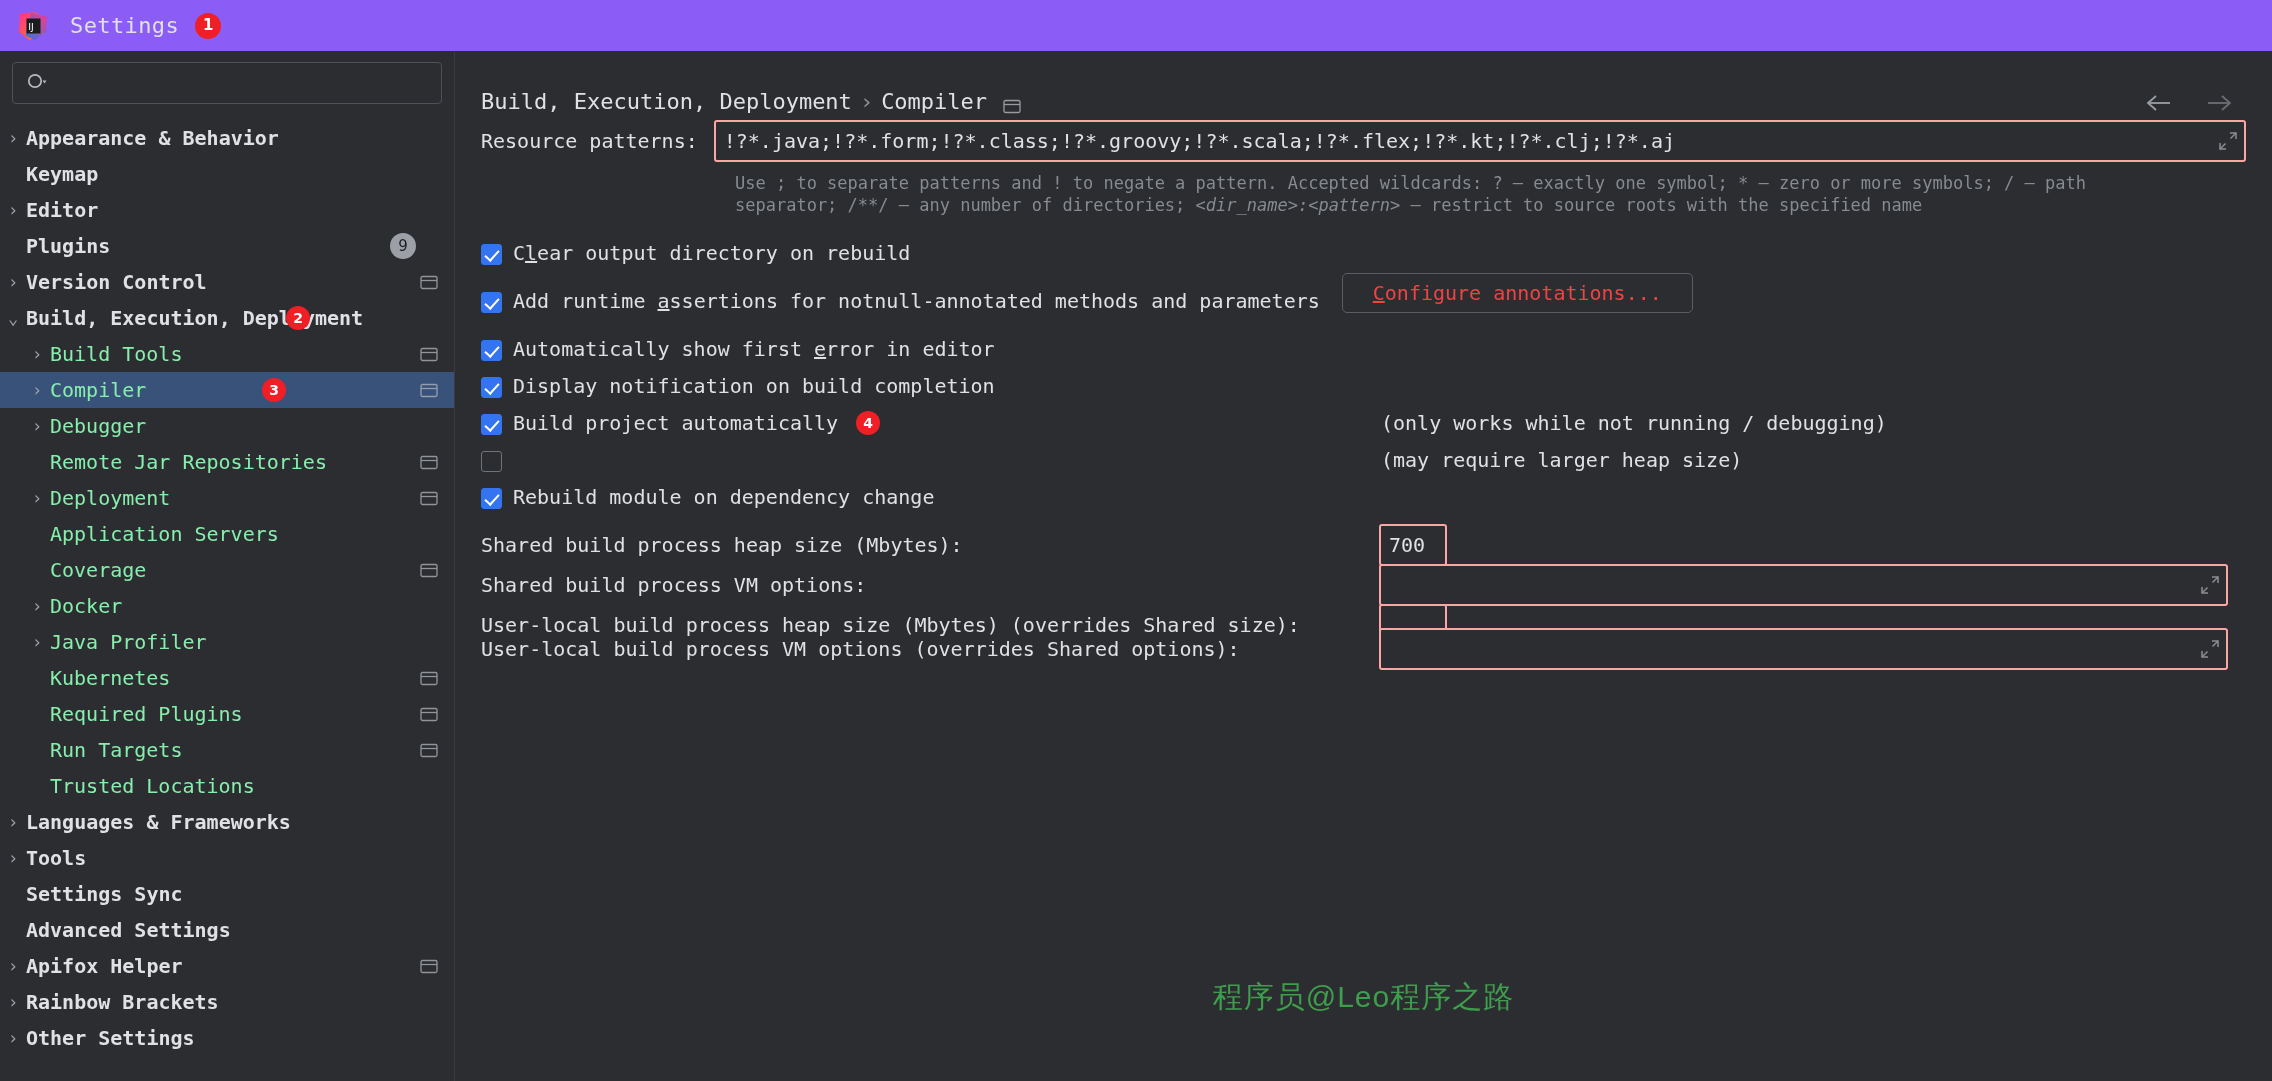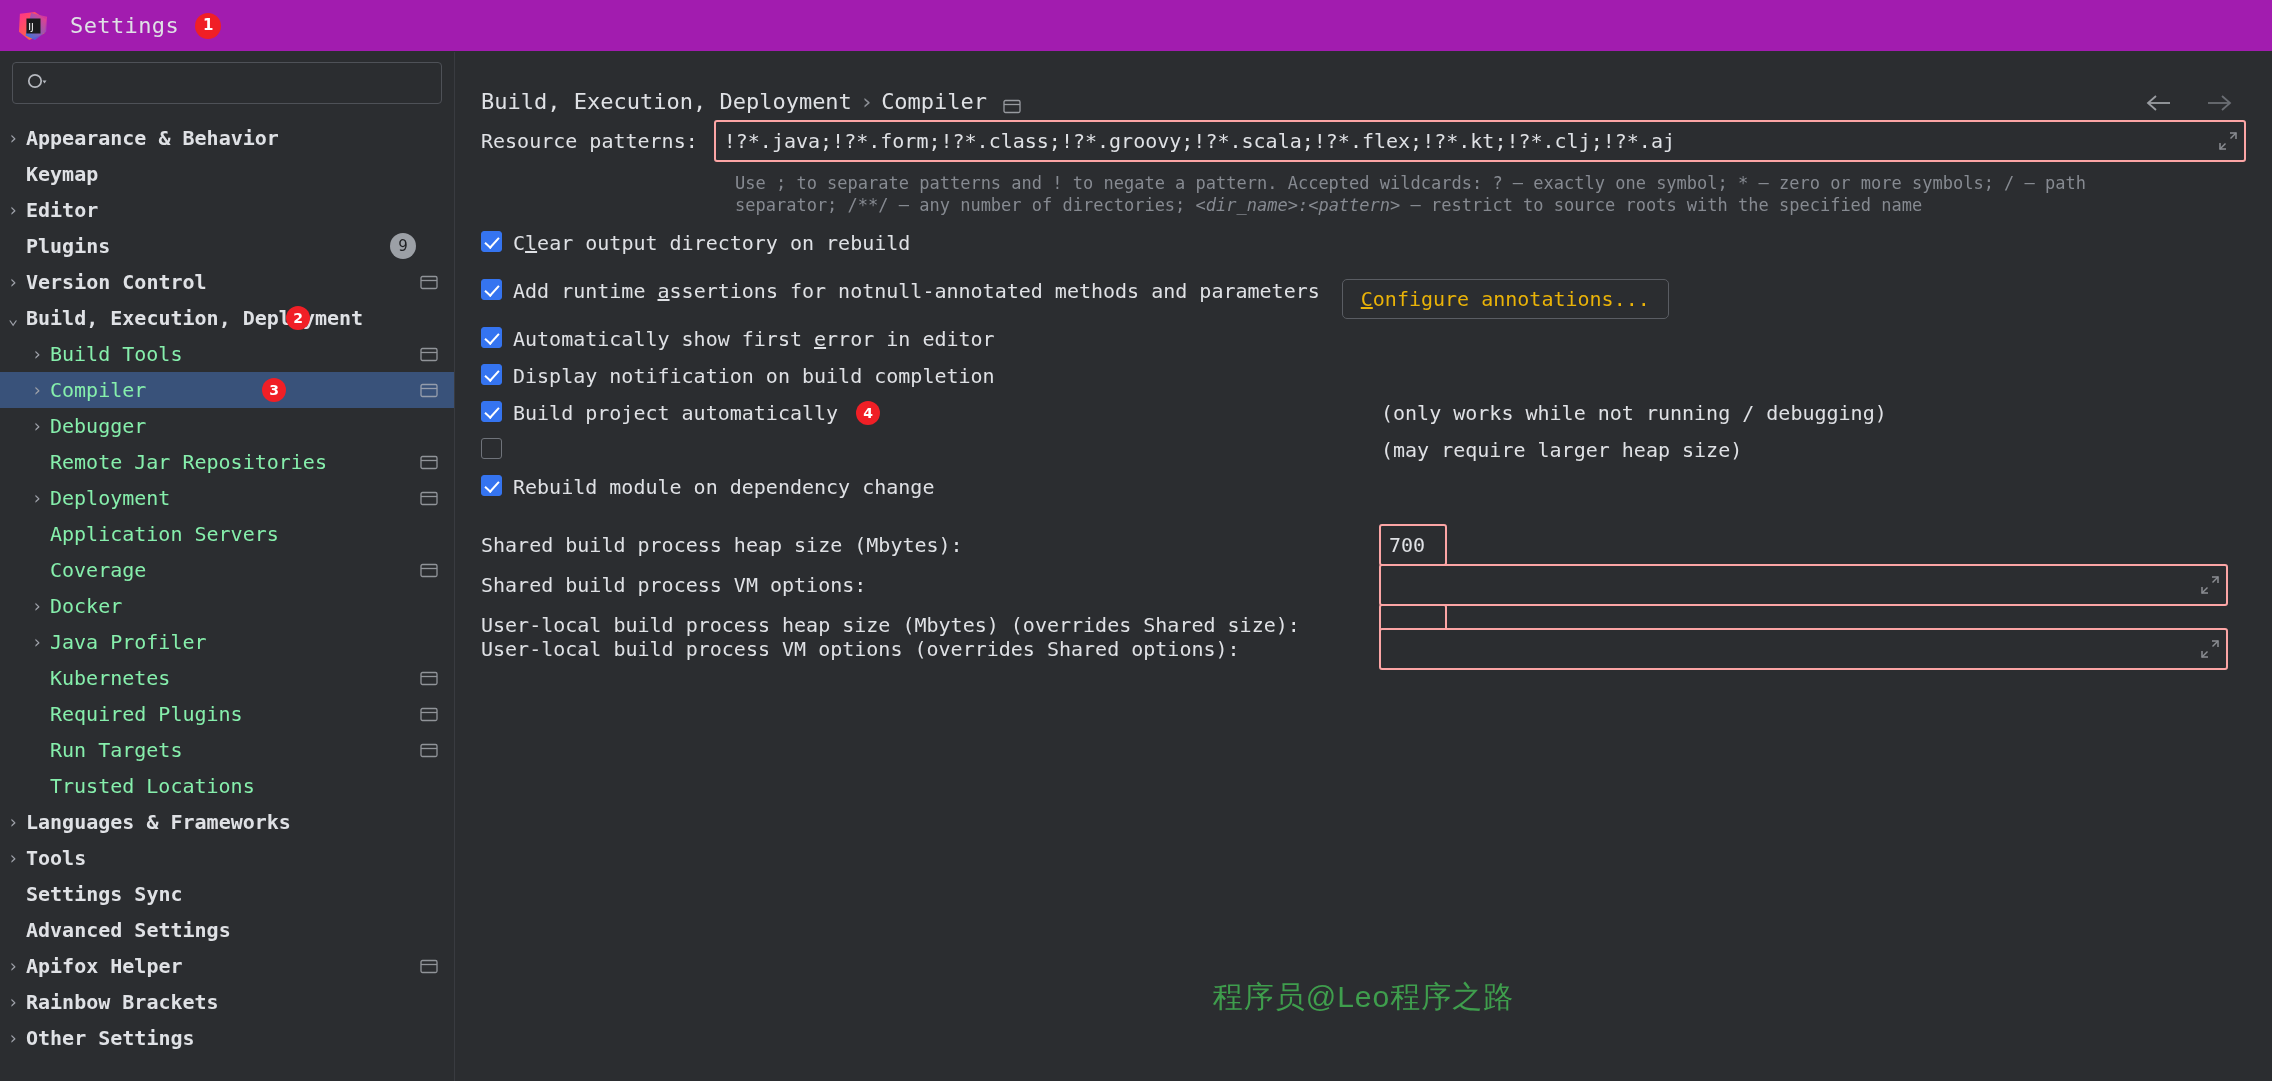--- a/index.html
+++ b/index.html
@@ -8,21 +8,21 @@
     width: 2272px; height: 1081px;
     background: #2b2d30;
     font-family: "DejaVu Sans Mono", "Liberation Mono", monospace;
     overflow: hidden;
   }
   body { color: #dfe1e5; font-size: 20px; }
 
   
   #titlebar {
     height: 52px;
-    background: #a21caf;
+    background: #8b5cf6;
     display: flex; align-items: center;
     padding-left: 18px;
     border-bottom: 1px solid #2b2d30;
   }
   #ij-logo { width: 30px; height: 30px; flex: none; }
   #title-text {
     margin-left: 22px;
     font-size: 22px;
     color: #dfe1e5;
     letter-spacing: .4px;
@@ -139,21 +139,21 @@
     width: 18px; height: 18px; opacity: .7; cursor: pointer;
   }
   .hint {
     color: #868a91;
     font-size: 17px;
     line-height: 1.32;
     white-space: nowrap;
   }
   .hint i { font-style: italic; }
 
-  .cb-row { display: flex; align-items: flex-start; height: 34px; }
+  .cb-row { display: flex; align-items: flex-end; height: 34px; }
   .cb {
     width: 21px; height: 21px; flex: none;
     border-radius: 3px;
     margin-right: 11px;
     position: relative;
   }
   .cb.checked { background: #3574f0; border: 1px solid #3574f0; }
   .cb.unchecked { background: #2b2d30; border: 1px solid #6f737a; }
   .cb.checked::after {
     content: "";
@@ -162,25 +162,25 @@
     border: solid #ffffff; border-width: 0 2.5px 2.5px 0;
     transform: rotate(42deg);
   }
   .cb-label { font-size: 20px; color: #dfe1e5; white-space: nowrap; }
   .cb-label u { text-decoration: underline; }
 
   .btn {
     background: #2b2d30;
     border: 1px solid #5a5d63;
     border-radius: 5px;
-    color: #eab308;
+    color: #ef4444;
     font-family: "DejaVu Sans Mono", "Liberation Mono", monospace;
     font-size: 20px;
     height: 40px;
-    padding: 0 18px;
+    padding: 0 30px;
     cursor: pointer;
   }
   .btn u { text-decoration: underline; }
 
   .side-note { font-size: 20px; color: #dfe1e5; white-space: nowrap; }
 
   .frow { display: flex; align-items: center; }
   .flabel { font-size: 20px; color: #dfe1e5; white-space: nowrap; }
 
   #watermark {

